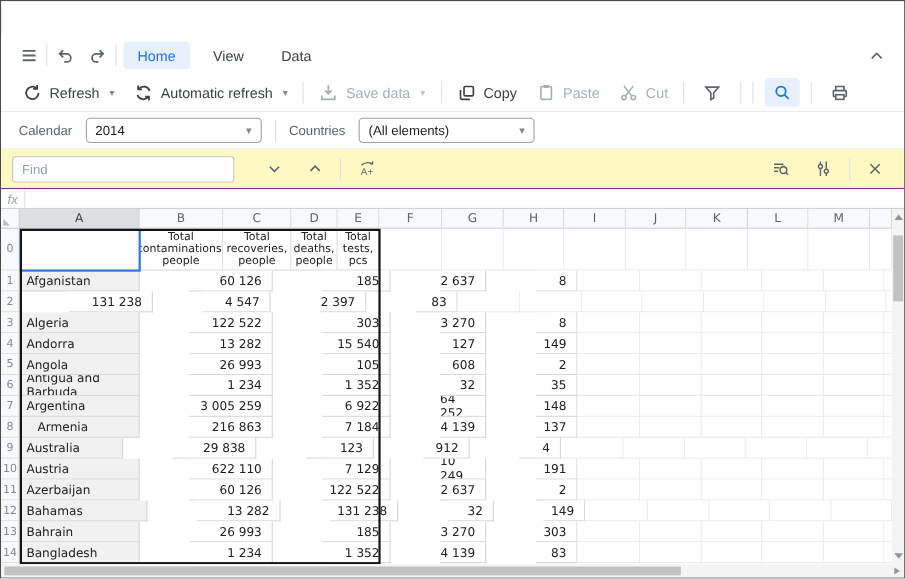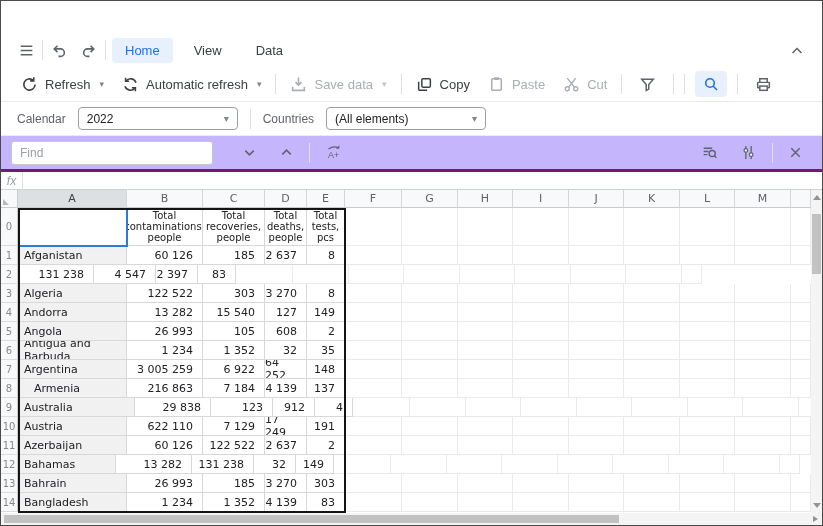--- a/index.html
+++ b/index.html
@@ -46,21 +46,21 @@
     border-bottom:1px solid #ececec; background:#fff; }
   .flabel { font-size:12px; color:#5f6368; }
   .select { display:flex; align-items:center; justify-content:space-between;
     width:160px; height:23px; border:1px solid #9aa0a6; border-radius:4px;
     padding:0 8px; font-size:12px; color:#202124; cursor:pointer; background:#fff; }
   .select .caret { font-size:10px; }
 
   
   .findrow { position:absolute; left:0; top:135px; right:0; height:36px;
     display:flex; align-items:center; gap:8px; padding:0 12px 0 10px;
-    background:#c4b5fd; border-bottom:3px solid #701a75; }
+    background:#fef9c3; border-bottom:1px solid #701a75; }
   .findrow input { width:202px; height:24px; border:1px solid #c4c7c5; border-radius:3px;
     padding:0 8px; font-size:12px; color:#202124; outline:none; background:#fff;
     font-family:"Liberation Sans", sans-serif; }
   .findrow input::placeholder { color:#9aa0a6; }
   .fspacer { flex:1; }
 
   
   .fxbar { position:absolute; left:0; top:171px; right:0; height:18px;
     display:flex; align-items:center; background:#fff; border-bottom:1px solid #cfd2d5; }
   .fx { font-size:12px; font-style:italic; color:#9aa0a6; width:21px; text-align:center; }
@@ -78,21 +78,21 @@
   .corner:after { content:""; position:absolute; left:2px; bottom:2px;
     border-left:6px solid #b7babd; border-top:6px solid transparent; }
   .rowhead { background:#f8f9fa; color:#85898d; font-size:10px; text-align:center;
     border-right:1px solid #c8cacc; border-bottom:1px solid #dcdcdc; cursor:pointer;
     display:flex; align-items:center; justify-content:center; }
   .cell { background:#fff; border-right:1px solid #e9eaec; border-bottom:1px solid #e9eaec; cursor:cell; }
   .cell.in { border-right:1px solid #d8d8d8; border-bottom:1px solid #d8d8d8; }
   .cell.country { background:#f1f1f2; color:#202124; font-size:11px;
     display:flex; align-items:center; padding-left:6px; }
   .cell.num { color:#202124; font-size:11px; display:flex; align-items:center;
-    justify-content:flex-end; padding-right:9px; }
+    justify-content:flex-end; padding-right:9px;margin-left:45px; }
   .cell.th { color:#202124; font-size:10px; line-height:11px; text-align:center;
     display:flex; align-items:center; justify-content:center; padding:1px 2px; }
   .tableoutline { position:absolute; left:17px; top:18px; width:328px; height:305px;
     border:2px solid #141414; pointer-events:none; }
   .activecell { position:absolute; left:17px; top:18px; width:110px; height:39px;
     border:2px solid #2e7ad6; pointer-events:none; background:transparent; }
 
   
   .vscroll { position:absolute; left:810px; top:189px; width:11px; height:323px; background:#f4f4f4; }
   .vthumb { position:absolute; left:1px; top:24px; width:9px; height:60px; background:#c2c2c2; cursor:pointer; }
@@ -208,21 +208,21 @@
           <path d="M4.5 6V2.5h7V6" fill="none" stroke="currentColor" stroke-width="1.4"></path>
           <rect x="2.5" y="6" width="11" height="5" rx="0.5" fill="none" stroke="currentColor" stroke-width="1.4"></rect>
           <rect x="4.5" y="9.5" width="7" height="4" fill="#fff" stroke="currentColor" stroke-width="1.4"></rect>
         </svg>
     </span>
   </div>
 
   <div class="filterrow">
     <span class="flabel">Calendar</span>
     <span class="select">
-      <span>2022</span>
+      <span>2014</span>
       <span class="caret">▾</span>
     </span>
     <span class="vdiv"></span>
     <span class="flabel">Countries</span>
     <span class="select">
       <span>(All elements)</span>
       <span class="caret">▾</span>
     </span>
   </div>
 
@@ -440,41 +440,41 @@
           <div class="gc cell" style="width: 55px; height: 19px;"></div>
           <div class="gc cell" style="width: 56px; height: 19px;"></div>
           <div class="gc cell" style="width: 55px; height: 19px;"></div>
           <div class="gc cell" style="width: 56px; height: 19px;"></div>
           <div class="gc cell" style="width: 55px; height: 19px;"></div>
           <div class="gc cell" style="width: 56px; height: 19px;"></div>
           <div class="gc cell" style="width: 20px; height: 19px;"></div>
         </div>
         <div class="grow">
           <div class="gc rowhead" style="width: 17px; height: 19px;">9</div>
-          <div class="gc cell in country" style="width: 117px; height: 19px;">Australia</div>
+          <div class="gc cell in country" style="width: 94px; height: 19px;">Australia</div>
           <div class="gc cell in num" style="width: 76px; height: 19px;">29 838</div>
           <div class="gc cell in num" style="width: 62px; height: 19px;">123</div>
           <div class="gc cell in num" style="width: 42px; height: 19px;">912</div>
           <div class="gc cell in num" style="width: 38px; height: 19px;">4</div>
           <div class="gc cell" style="width: 57px; height: 19px;"></div>
           <div class="gc cell" style="width: 56px; height: 19px;"></div>
           <div class="gc cell" style="width: 55px; height: 19px;"></div>
           <div class="gc cell" style="width: 56px; height: 19px;"></div>
           <div class="gc cell" style="width: 55px; height: 19px;"></div>
           <div class="gc cell" style="width: 56px; height: 19px;"></div>
           <div class="gc cell" style="width: 55px; height: 19px;"></div>
           <div class="gc cell" style="width: 56px; height: 19px;"></div>
           <div class="gc cell" style="width: 20px; height: 19px;"></div>
         </div>
         <div class="grow">
           <div class="gc rowhead" style="width: 17px; height: 19px;">10</div>
           <div class="gc cell in country" style="width: 109px; height: 19px;">Austria</div>
           <div class="gc cell in num" style="width: 76px; height: 19px;">622 110</div>
           <div class="gc cell in num" style="width: 62px; height: 19px;">7 129</div>
-          <div class="gc cell in num" style="width: 42px; height: 19px;">17 249</div>
+          <div class="gc cell in num" style="width: 42px; height: 19px;">10 249</div>
           <div class="gc cell in num" style="width: 38px; height: 19px;">191</div>
           <div class="gc cell" style="width: 57px; height: 19px;"></div>
           <div class="gc cell" style="width: 56px; height: 19px;"></div>
           <div class="gc cell" style="width: 55px; height: 19px;"></div>
           <div class="gc cell" style="width: 56px; height: 19px;"></div>
           <div class="gc cell" style="width: 55px; height: 19px;"></div>
           <div class="gc cell" style="width: 56px; height: 19px;"></div>
           <div class="gc cell" style="width: 55px; height: 19px;"></div>
           <div class="gc cell" style="width: 56px; height: 19px;"></div>
           <div class="gc cell" style="width: 20px; height: 19px;"></div>
@@ -491,21 +491,21 @@
           <div class="gc cell" style="width: 55px; height: 19px;"></div>
           <div class="gc cell" style="width: 56px; height: 19px;"></div>
           <div class="gc cell" style="width: 55px; height: 19px;"></div>
           <div class="gc cell" style="width: 56px; height: 19px;"></div>
           <div class="gc cell" style="width: 55px; height: 19px;"></div>
           <div class="gc cell" style="width: 56px; height: 19px;"></div>
           <div class="gc cell" style="width: 20px; height: 19px;"></div>
         </div>
         <div class="grow">
           <div class="gc rowhead" style="width: 17px; height: 19px;">12</div>
-          <div class="gc cell in country" style="width: 98px; height: 19px;">Bahamas</div>
+          <div class="gc cell in country" style="width: 116px; height: 19px;">Bahamas</div>
           <div class="gc cell in num" style="width: 76px; height: 19px;">13 282</div>
           <div class="gc cell in num" style="width: 62px; height: 19px;">131 238</div>
           <div class="gc cell in num" style="width: 42px; height: 19px;">32</div>
           <div class="gc cell in num" style="width: 38px; height: 19px;">149</div>
           <div class="gc cell" style="width: 57px; height: 19px;"></div>
           <div class="gc cell" style="width: 56px; height: 19px;"></div>
           <div class="gc cell" style="width: 55px; height: 19px;"></div>
           <div class="gc cell" style="width: 56px; height: 19px;"></div>
           <div class="gc cell" style="width: 55px; height: 19px;"></div>
           <div class="gc cell" style="width: 56px; height: 19px;"></div>

